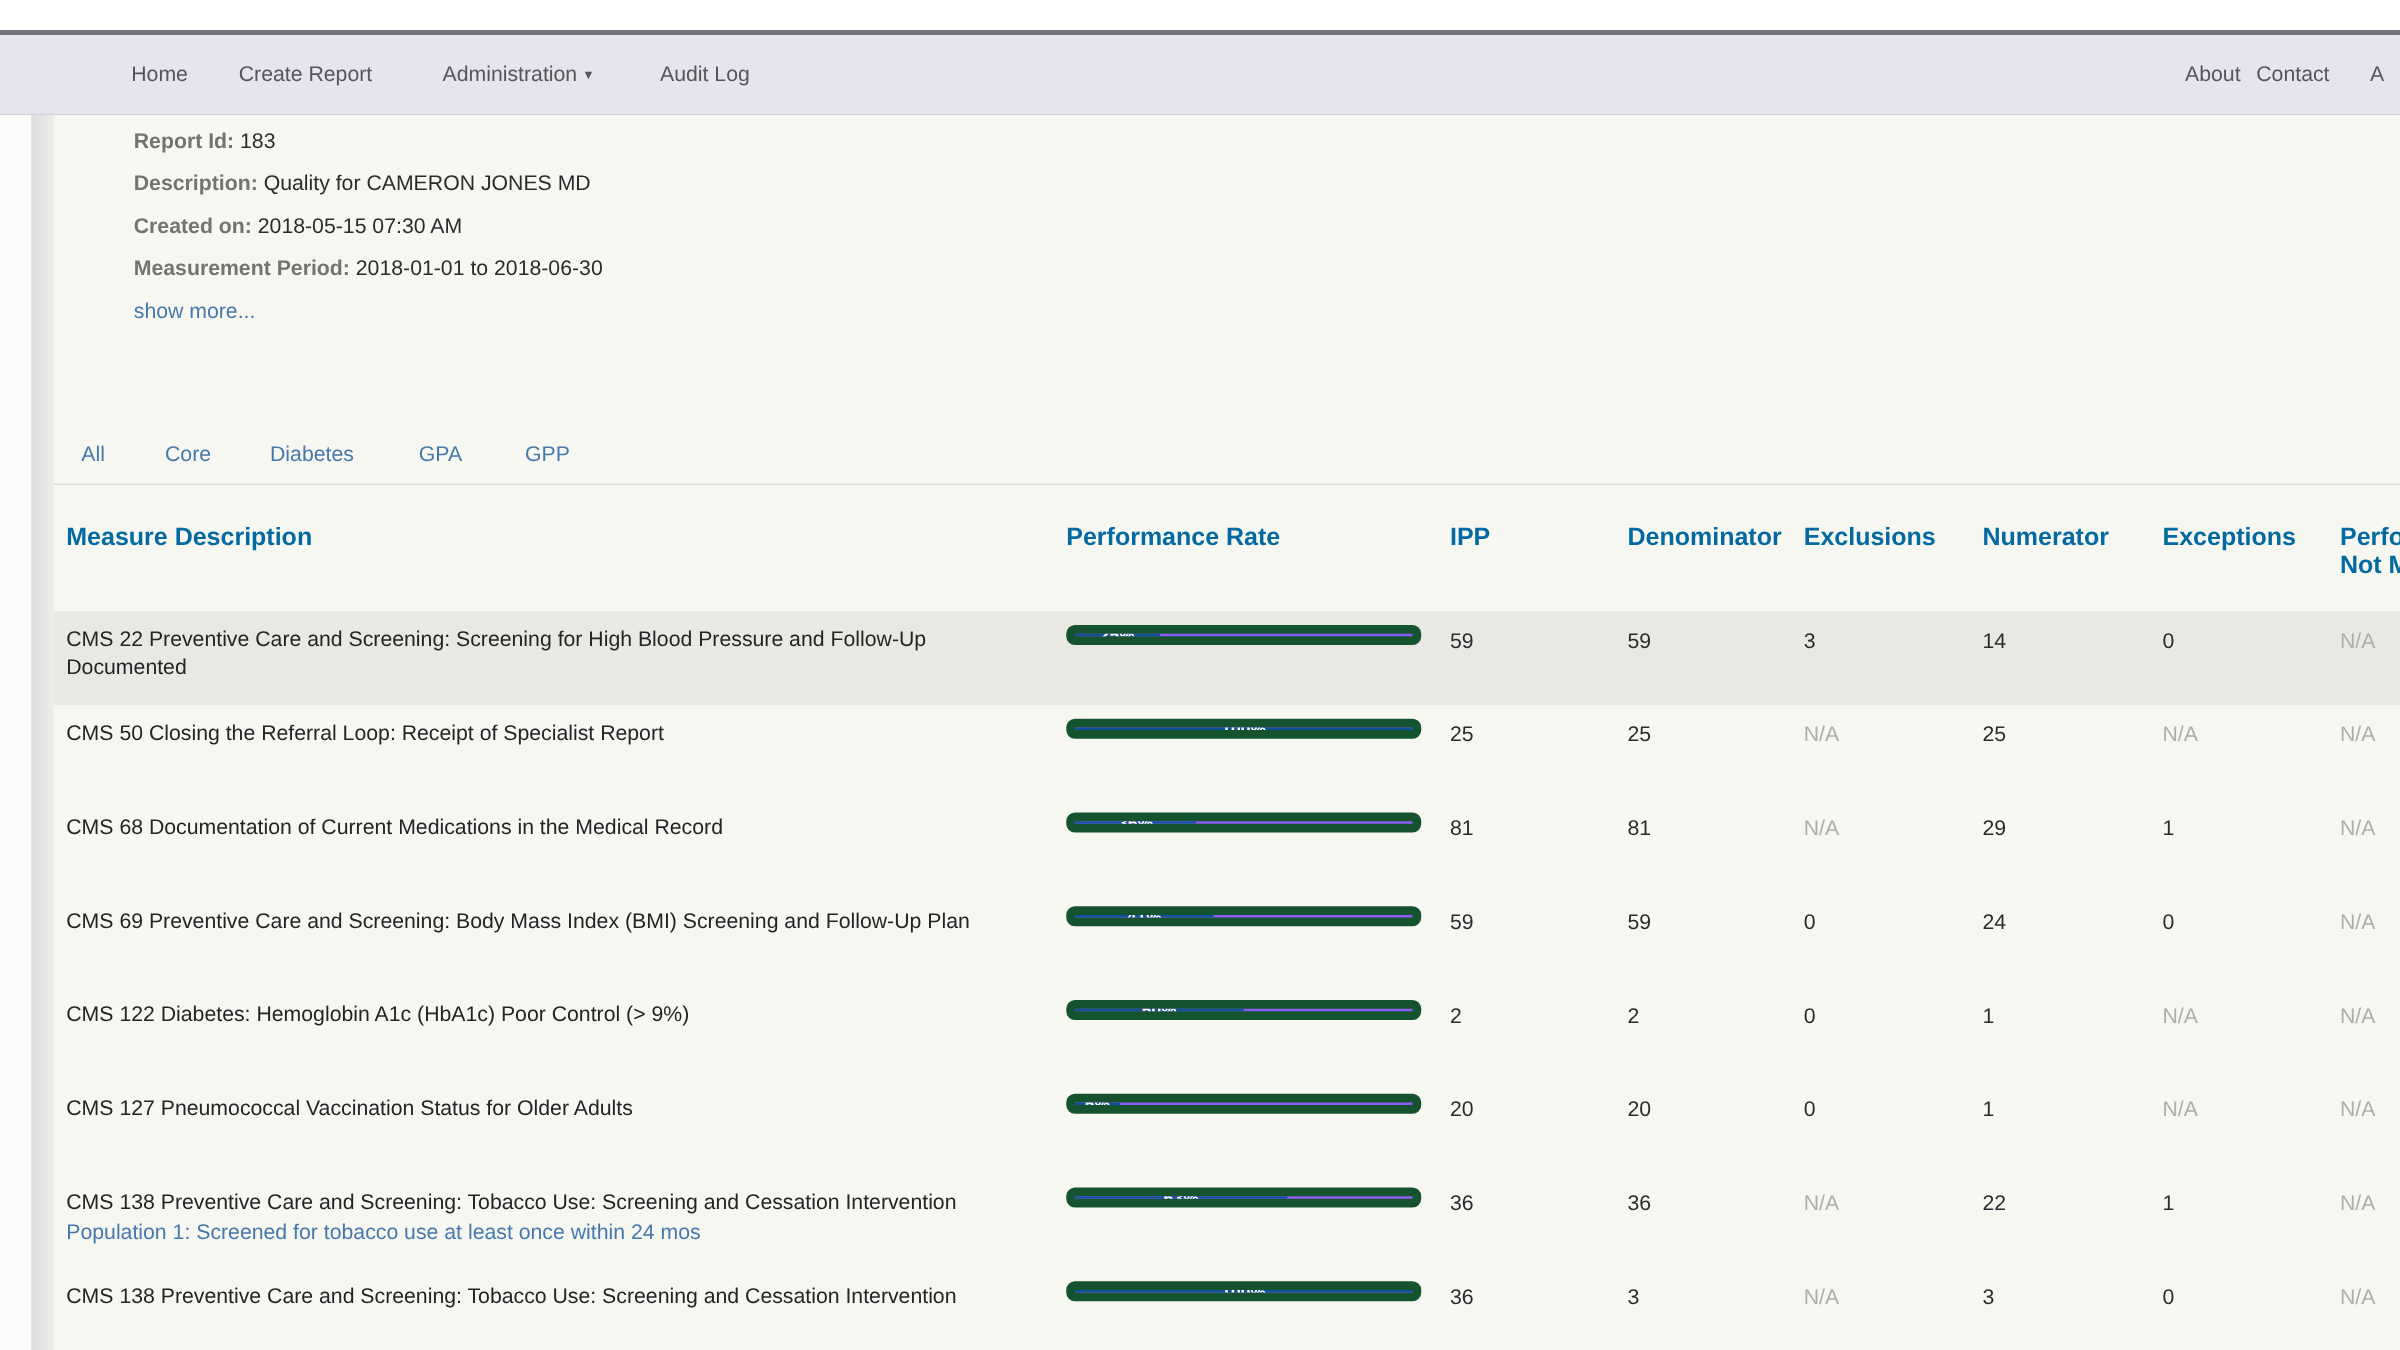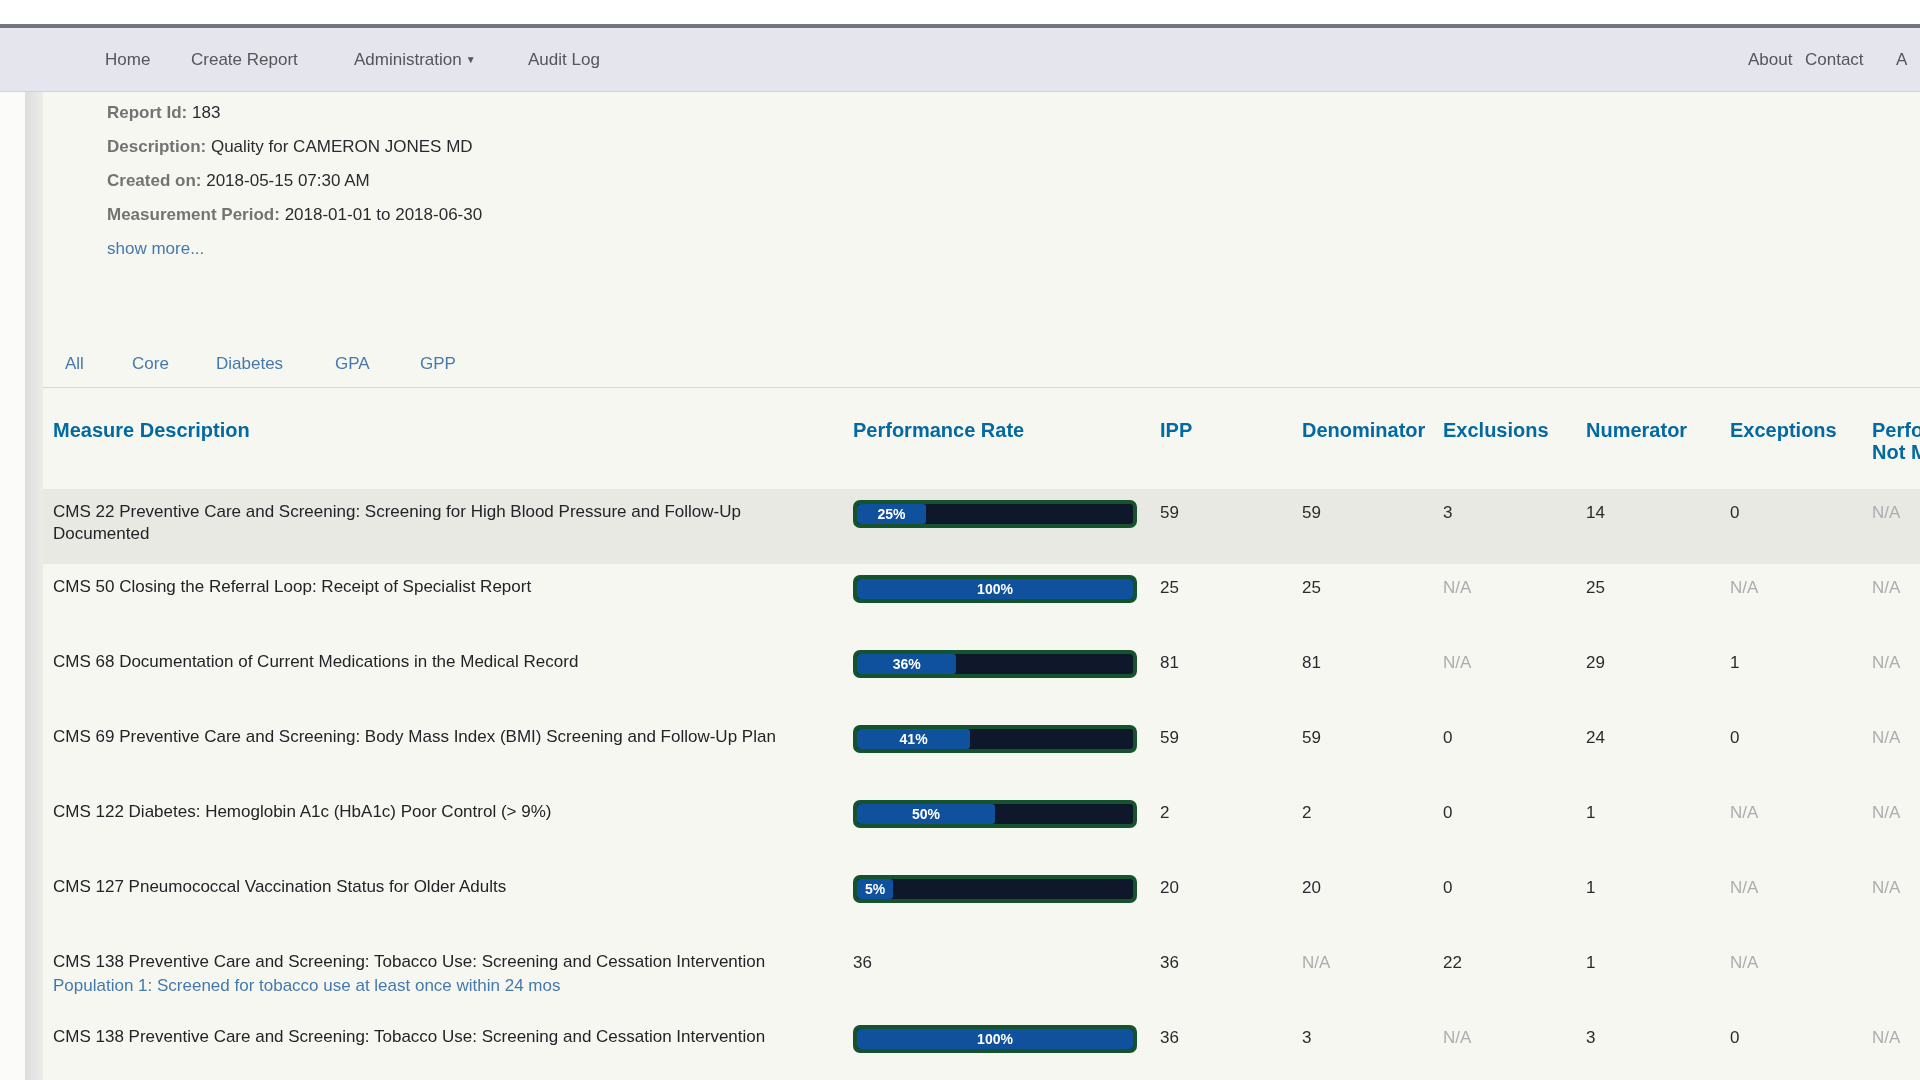--- a/index.html
+++ b/index.html
@@ -54,22 +54,22 @@
   .trow{ min-height:75px; }
   .trow.hl{ background:#e9e9e4; }
   .cell{ padding-top:12px; padding-bottom:14px; }
   .cell.desc{ padding-left:10px; padding-right:35px; font-size:17px; color:#232427; line-height:22px; }
   .cell.desc .pop-link{ display:block; font-size:17px; line-height:22px; margin-top:2px; }
   .cell.num{ font-size:17px; color:#2a2b2e; line-height:24px; }
   .muted{ color:#abadaf; }
 
   
   .bar-track{
-    width:284px; height:28px; margin-top:-1px;
-    background:#0f172a; border:4px solid #14532d; border-radius:7px;
+    width:284px; height:16px; margin-top:-1px;
+    background:#8b5cf6; border:7px solid #14532d; border-radius:7px;
     overflow:hidden;
   }
   .bar-fill{
     height:100%; min-width:36px; background:#10519e;
     border-radius:4px 3px 3px 4px;
     display:flex; align-items:center; justify-content:center;
   }
   .bar-label{ color:#ffffff; font-size:14px; font-weight:bold; line-height:1; }
 </style>
 </head>
@@ -211,20 +211,27 @@
           </div>
           <div class="cell num"><span>20</span></div>
           <div class="cell num"><span>20</span></div>
           <div class="cell num"><span>0</span></div>
           <div class="cell num"><span>1</span></div>
           <div class="cell num"><span class="muted">N/A</span></div>
           <div class="cell num"><span class="muted">N/A</span></div>
         </div>
         <div class="trow">
           <div class="cell desc"><span>CMS 138 Preventive Care and Screening: Tobacco Use: Screening and Cessation Intervention</span><a class="link pop-link">Population 1: Screened for tobacco use at least once within 24 mos</a></div>
+          <div class="cell barcell">
+            <div class="bar-track">
+              <div class="bar-fill" style="width: 63%;">
+                <span class="bar-label">63%</span>
+              </div>
+            </div>
+          </div>
           <div class="cell num"><span>36</span></div>
           <div class="cell num"><span>36</span></div>
           <div class="cell num"><span class="muted">N/A</span></div>
           <div class="cell num"><span>22</span></div>
           <div class="cell num"><span>1</span></div>
           <div class="cell num"><span class="muted">N/A</span></div>
         </div>
         <div class="trow">
           <div class="cell desc"><span>CMS 138 Preventive Care and Screening: Tobacco Use: Screening and Cessation Intervention</span></div>
           <div class="cell barcell">

